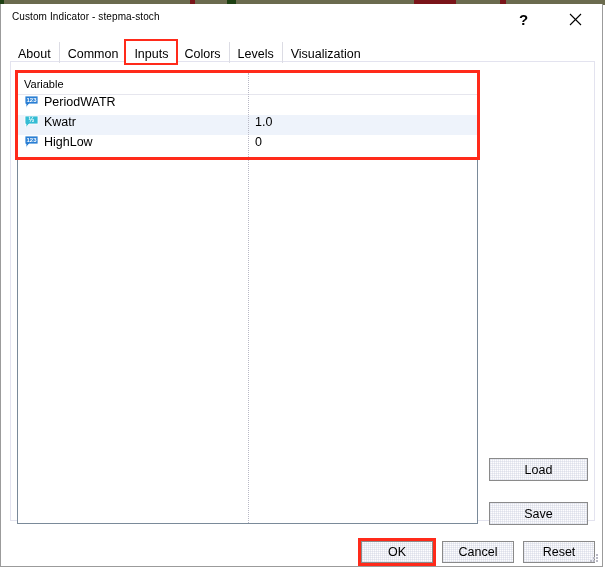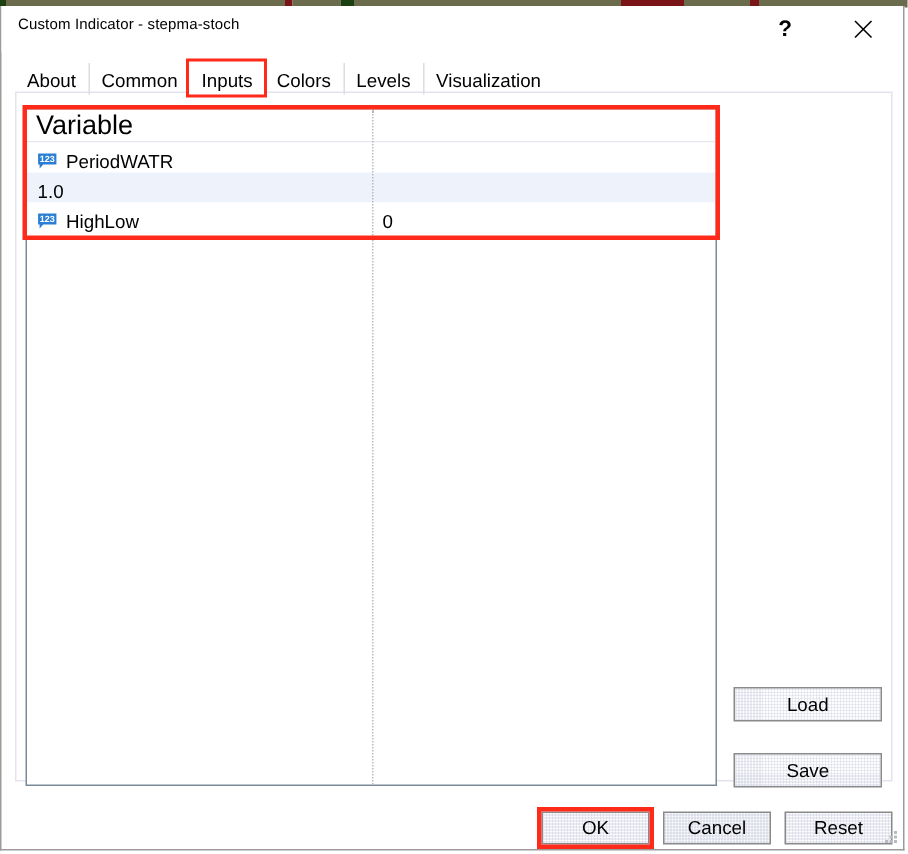--- a/index.html
+++ b/index.html
@@ -144,41 +144,41 @@
   .hdr {
     display: flex;
     height: 21px;
     align-items: center;
     border-bottom: 1px solid #e6e6ee;
     background: #ffffff;
   }
   .row {
     display: flex;
     height: 20px;
-    align-items: flex-end;
+    align-items: flex-start;
     background: #ffffff;
   }
   .row.alt { background: #eef3fb; }
   .cell-name {
     width: 230px;
     display: flex;
     align-items: center;
     padding-left: 6px;
     box-sizing: border-box;
     overflow: hidden;
     white-space: nowrap;
   }
   .cell-value {
     flex: 1;
     padding-left: 7px;
     box-sizing: border-box;
     overflow: hidden;
     white-space: nowrap;
   }
-  .hdr .cell-name, .hdr .cell-value { font-size: 18px; }
+  .hdr .cell-name, .hdr .cell-value { font-size: 11px; }
   .row .cell-name, .row .cell-value { font-size: 12.5px; }
 
   
   .type-icon {
     width: 15px; height: 14px;
     margin-right: 5px;
     flex: 0 0 auto;
     display: block;
   }
 
@@ -295,20 +295,27 @@
         <div class="row">
           <div class="cell-name">
             <svg class="type-icon" viewBox="0 0 15 14">
               <path d="M1 1 H14 V9 H5 L2 12.5 V9 H1 Z" fill="#2a7fd4" stroke="#ffffff" stroke-width="0.8"></path>
               <text x="7.5" y="7" text-anchor="middle" font-size="6" font-family="&quot;Liberation Sans&quot;, sans-serif" font-weight="bold" fill="#ffffff">123</text>
             </svg>
             <span>PeriodWATR</span>
           </div>
         </div>
         <div class="row alt">
+          <div class="cell-name">
+            <svg class="type-icon" viewBox="0 0 15 14">
+              <path d="M1 1 H14 V9 H5 L2 12.5 V9 H1 Z" fill="#35bcd4" stroke="#ffffff" stroke-width="0.8"></path>
+              <text x="7.5" y="7" text-anchor="middle" font-size="7" font-family="&quot;Liberation Sans&quot;, sans-serif" font-weight="bold" fill="#ffffff">½</text>
+            </svg>
+            <span>Kwatr</span>
+          </div>
           <div class="cell-value">1.0</div>
         </div>
         <div class="row">
           <div class="cell-name">
             <svg class="type-icon" viewBox="0 0 15 14">
               <path d="M1 1 H14 V9 H5 L2 12.5 V9 H1 Z" fill="#2a7fd4" stroke="#ffffff" stroke-width="0.8"></path>
               <text x="7.5" y="7" text-anchor="middle" font-size="6" font-family="&quot;Liberation Sans&quot;, sans-serif" font-weight="bold" fill="#ffffff">123</text>
             </svg>
             <span>HighLow</span>
           </div>

